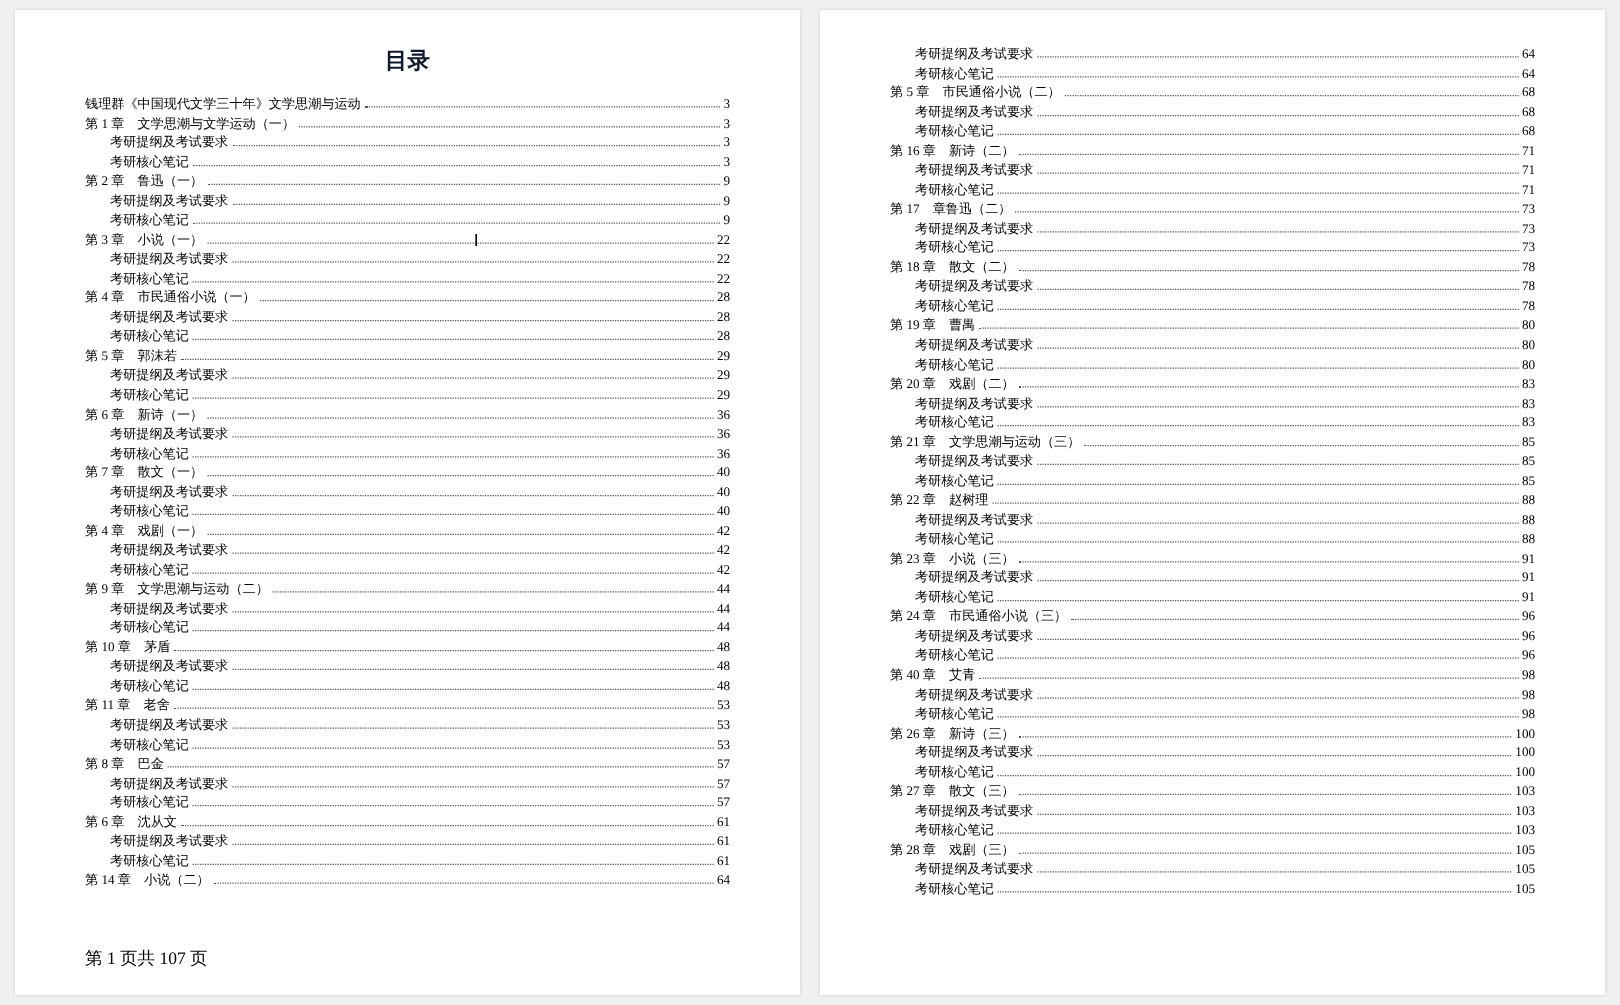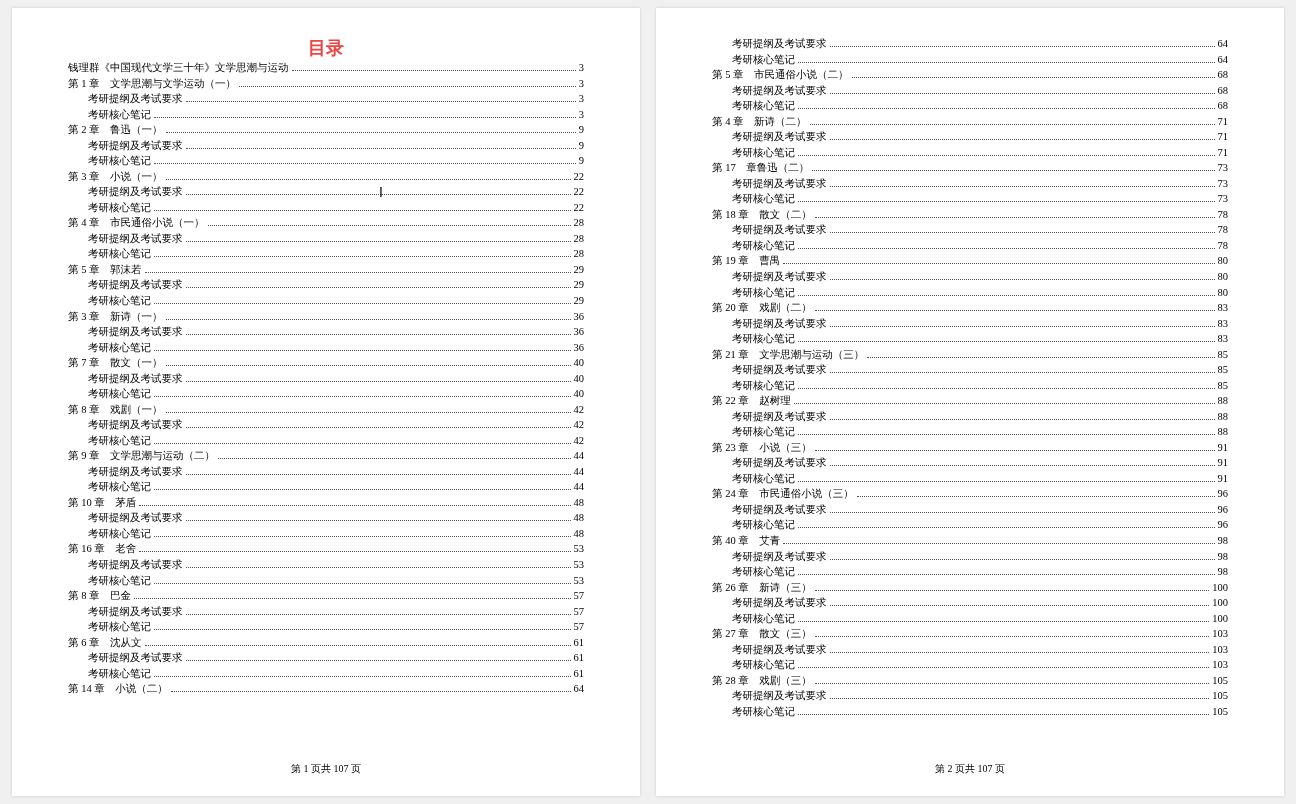--- a/index.html
+++ b/index.html
@@ -26,43 +26,43 @@
     display: flex;
     flex-direction: column;
   }
   .page-content {
     flex: 1;
     overflow: hidden;
   }
   .title {
     text-align: center;
     font-size: 18px;
-    color: #ef4444;
+    color: #0f172a;
     font-weight: bold;
+    margin-bottom: 16px;
     font-family: "SimHei","黑体",sans-serif;
   }
   .toc-row {
     display: flex;
     align-items: baseline;
     white-space: nowrap;
     line-height: 1.48;
     font-size: 10.5px;
   }
   .toc-label { flex: 0 0 auto; }
   .indent-1 { padding-left: 20px; }
   .dots {
     flex: 1 1 auto;
     border-bottom: 1px dotted #555;
     margin: 0 3px 2px 3px;
     min-width: 8px;
   }
   .pg { flex: 0 0 auto; }
   .page-footer {
-    text-align: center;
-    font-size: 10px;
+    font-size: 14px;
     color: #000;
     padding-top: 6px;
   }
   .cursor {
     position: absolute;
     font-family: sans-serif;
     font-size: 14px;
     color: #000;
     left: 367px;
     top: 176px;
@@ -150,21 +150,21 @@
           <span class="toc-label indent-1">考研提纲及考试要求</span>
           <span class="dots"></span>
           <span class="pg">29</span>
         </div>
         <div class="toc-row">
           <span class="toc-label indent-1">考研核心笔记</span>
           <span class="dots"></span>
           <span class="pg">29</span>
         </div>
         <div class="toc-row">
-          <span class="toc-label">第 3 章　新诗（一）</span>
+          <span class="toc-label">第 6 章　新诗（一）</span>
           <span class="dots"></span>
           <span class="pg">36</span>
         </div>
         <div class="toc-row">
           <span class="toc-label indent-1">考研提纲及考试要求</span>
           <span class="dots"></span>
           <span class="pg">36</span>
         </div>
         <div class="toc-row">
           <span class="toc-label indent-1">考研核心笔记</span>
@@ -180,21 +180,21 @@
           <span class="toc-label indent-1">考研提纲及考试要求</span>
           <span class="dots"></span>
           <span class="pg">40</span>
         </div>
         <div class="toc-row">
           <span class="toc-label indent-1">考研核心笔记</span>
           <span class="dots"></span>
           <span class="pg">40</span>
         </div>
         <div class="toc-row">
-          <span class="toc-label">第 8 章　戏剧（一）</span>
+          <span class="toc-label">第 4 章　戏剧（一）</span>
           <span class="dots"></span>
           <span class="pg">42</span>
         </div>
         <div class="toc-row">
           <span class="toc-label indent-1">考研提纲及考试要求</span>
           <span class="dots"></span>
           <span class="pg">42</span>
         </div>
         <div class="toc-row">
           <span class="toc-label indent-1">考研核心笔记</span>
@@ -225,21 +225,21 @@
           <span class="toc-label indent-1">考研提纲及考试要求</span>
           <span class="dots"></span>
           <span class="pg">48</span>
         </div>
         <div class="toc-row">
           <span class="toc-label indent-1">考研核心笔记</span>
           <span class="dots"></span>
           <span class="pg">48</span>
         </div>
         <div class="toc-row">
-          <span class="toc-label">第 16 章　老舍</span>
+          <span class="toc-label">第 11 章　老舍</span>
           <span class="dots"></span>
           <span class="pg">53</span>
         </div>
         <div class="toc-row">
           <span class="toc-label indent-1">考研提纲及考试要求</span>
           <span class="dots"></span>
           <span class="pg">53</span>
         </div>
         <div class="toc-row">
           <span class="toc-label indent-1">考研核心笔记</span>
@@ -309,21 +309,21 @@
           <span class="toc-label indent-1">考研提纲及考试要求</span>
           <span class="dots"></span>
           <span class="pg">68</span>
         </div>
         <div class="toc-row">
           <span class="toc-label indent-1">考研核心笔记</span>
           <span class="dots"></span>
           <span class="pg">68</span>
         </div>
         <div class="toc-row">
-          <span class="toc-label">第 4 章　新诗（二）</span>
+          <span class="toc-label">第 16 章　新诗（二）</span>
           <span class="dots"></span>
           <span class="pg">71</span>
         </div>
         <div class="toc-row">
           <span class="toc-label indent-1">考研提纲及考试要求</span>
           <span class="dots"></span>
           <span class="pg">71</span>
         </div>
         <div class="toc-row">
           <span class="toc-label indent-1">考研核心笔记</span>
@@ -505,14 +505,13 @@
           <span class="dots"></span>
           <span class="pg">105</span>
         </div>
         <div class="toc-row">
           <span class="toc-label indent-1">考研核心笔记</span>
           <span class="dots"></span>
           <span class="pg">105</span>
         </div>
       </div>
   </div>
-  <div class="page-footer">第 2 页共 107 页</div>
 </div>
 
 </body></html>

